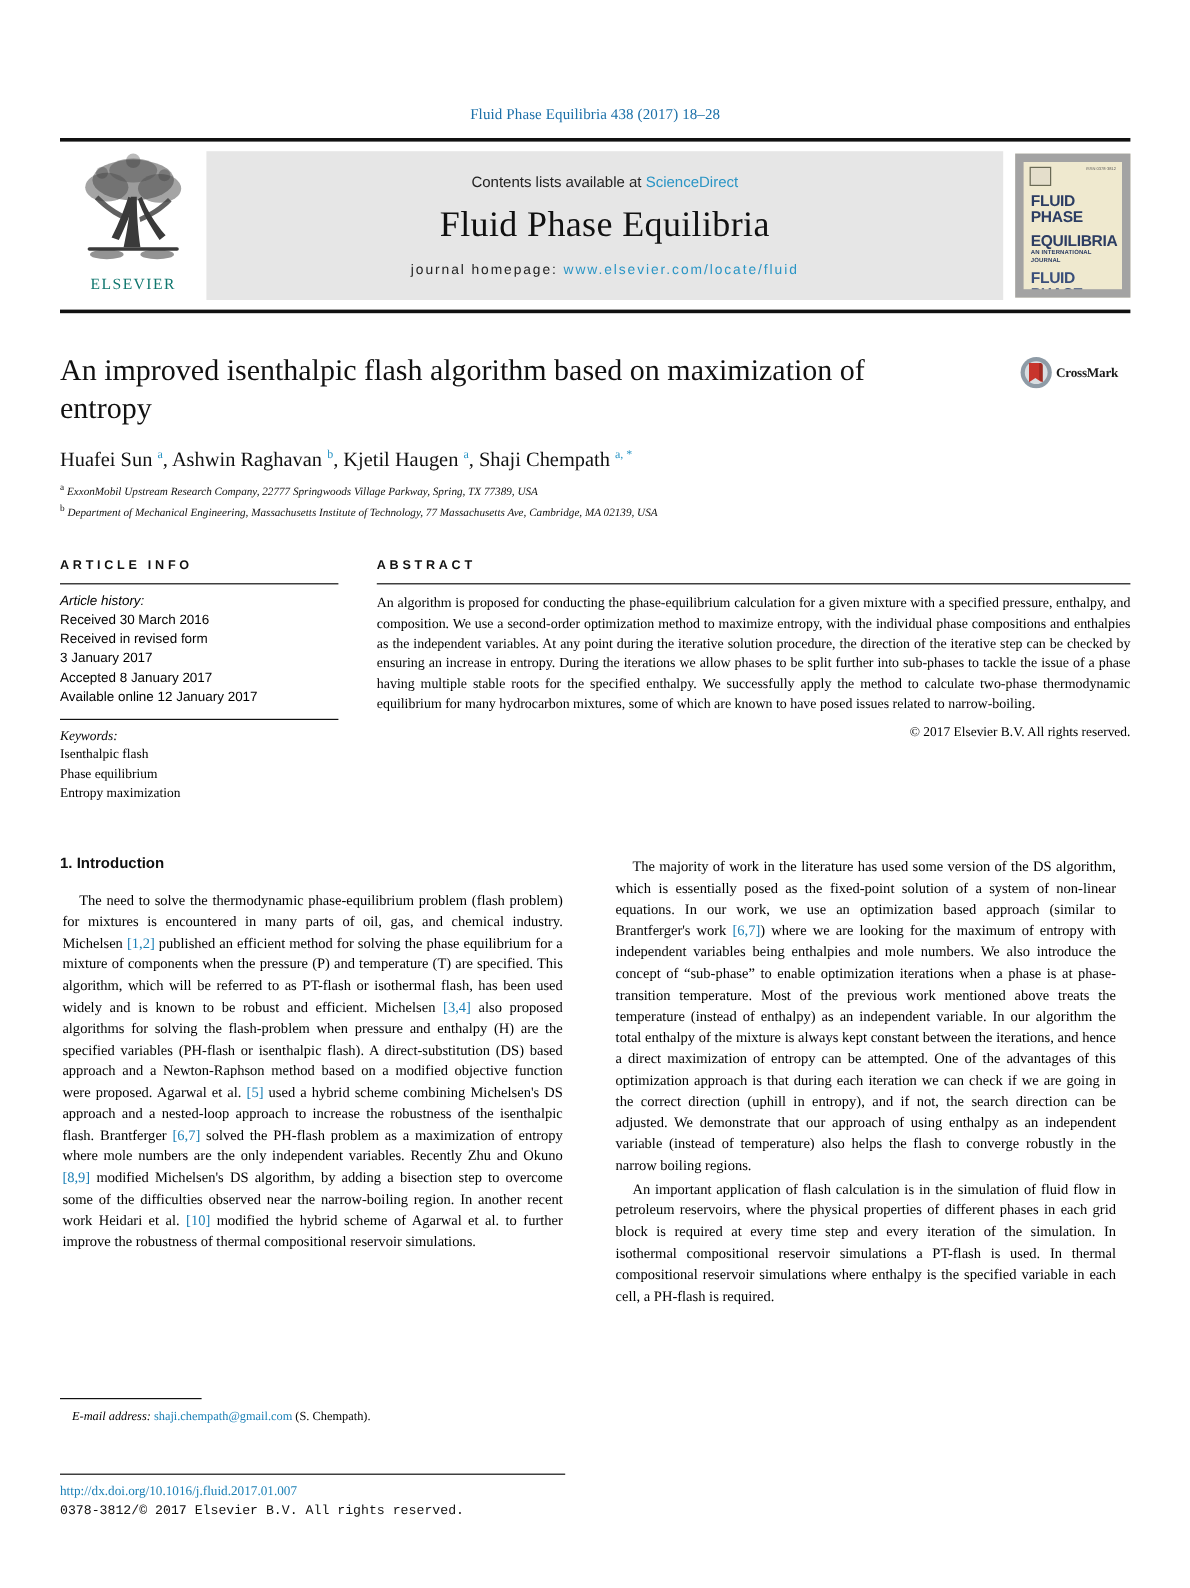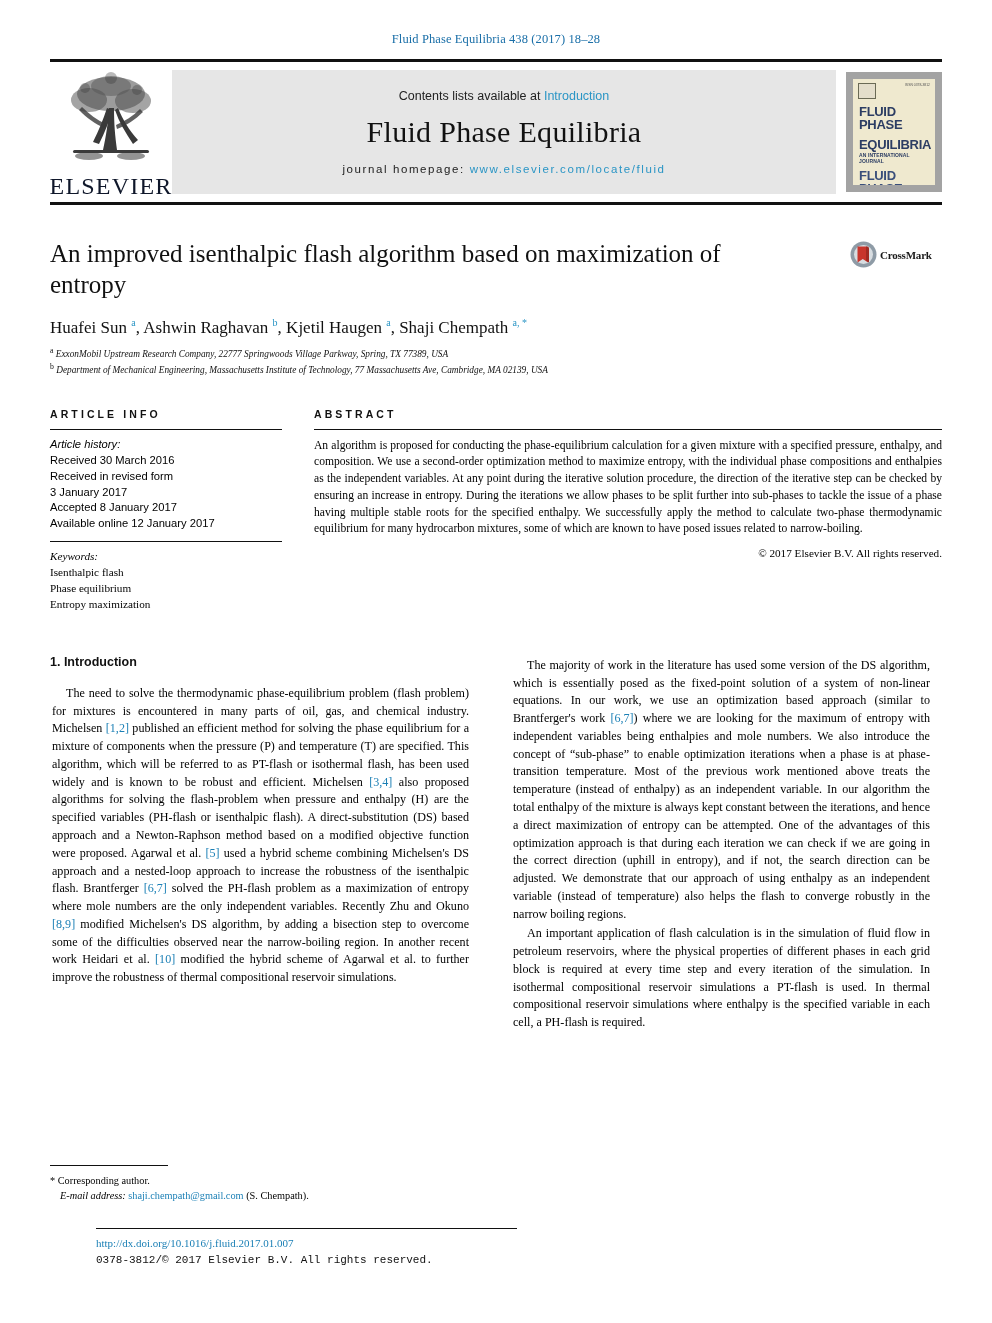--- a/index.html
+++ b/index.html
@@ -22,21 +22,21 @@
     padding: 0;
     box-sizing: border-box;
   }
 
   
   .running-head {
     text-align: center;
     color: #1a6fa8;
     font-size: 12.5px;
     font-family: "Liberation Serif", serif;
-    padding-top: 32px;
+    padding-top: 88px;
     letter-spacing: 0.1px;
   }
 
   
   .masthead {
     margin: 12px 50px 0 50px;
     border-top: 3px solid #111;
     border-bottom: 3px solid #111;
     height: 140px;
     display: flex;
@@ -49,22 +49,22 @@
     display: flex;
     flex-direction: column;
     align-items: center;
     justify-content: flex-start;
     padding-top: 6px;
     box-sizing: border-box;
   }
   .tree-svg { display:block; }
   .elsevier-word {
     font-family: "Liberation Serif", serif;
-    color: #0f172a;
-    font-size: 24px;
+    color: #0f766e;
+    font-size: 13px;
     letter-spacing: 1.2px;
     margin-top: 1px;
     font-weight: 400;
   }
   .banner {
     flex: 1 1 auto;
     background: #e6e6e6;
     margin: 8px 0 8px 0;
     display: flex;
     flex-direction: column;
@@ -284,21 +284,20 @@
     font-family: "Liberation Serif", serif;
     font-size: 10.3px;
     line-height: 1.5;
   }
   .footnote-line .em { font-style: italic; }
   .link { color: #1a7fb5; }
   .doi-block {
     position: absolute;
     left: 50px;
     top: 1228px;
-    margin-left: 46px;
   }
   .doi-rule {
     border-top: 1px solid #111;
     width: 421px;
     margin-bottom: 6px;
   }
   .doi-line {
     font-family: "Liberation Serif", serif;
     font-size: 11px;
     color: #1a7fb5;
@@ -338,21 +337,21 @@
           <circle cx="26" cy="20" r="5" opacity="0.35"></circle>
           <circle cx="78" cy="22" r="5" opacity="0.35"></circle>
           <circle cx="52" cy="10" r="6" opacity="0.35"></circle>
         </g>
       </svg>
       <div class="elsevier-word">ELSEVIER</div>
     </div>
 
     <div class="banner">
       <div class="banner-contents">
-        <span>Contents lists available at </span><span class="sd">Introduction</span>
+        <span>Contents lists available at </span><span class="sd">ScienceDirect</span>
       </div>
       <div class="banner-journal">Fluid Phase Equilibria</div>
       <div class="banner-homepage">
         <span>journal homepage: </span><span class="url">www.elsevier.com/locate/fluid</span>
       </div>
     </div>
 
     <div class="cover-thumb">
       <div class="cover-top">
         <div class="cover-elsevier-mark"></div>
@@ -422,24 +421,20 @@
       <p class="para">The need to solve the thermodynamic phase-equilibrium problem (flash problem) for mixtures is encountered in many parts of oil, gas, and chemical industry. Michelsen <span class="ref">[1,2]</span> published an efficient method for solving the phase equilibrium for a mixture of components when the pressure (P) and temperature (T) are specified. This algorithm, which will be referred to as PT-flash or isothermal flash, has been used widely and is known to be robust and efficient. Michelsen <span class="ref">[3,4]</span> also proposed algorithms for solving the flash-problem when pressure and enthalpy (H) are the specified variables (PH-flash or isenthalpic flash). A direct-substitution (DS) based approach and a Newton-Raphson method based on a modified objective function were proposed. Agarwal et al. <span class="ref">[5]</span> used a hybrid scheme combining Michelsen's DS approach and a nested-loop approach to increase the robustness of the isenthalpic flash. Brantferger <span class="ref">[6,7]</span> solved the PH-flash problem as a maximization of entropy where mole numbers are the only independent variables. Recently Zhu and Okuno <span class="ref">[8,9]</span> modified Michelsen's DS algorithm, by adding a bisection step to overcome some of the difficulties observed near the narrow-boiling region. In another recent work Heidari et al. <span class="ref">[10]</span> modified the hybrid scheme of Agarwal et al. to further improve the robustness of thermal compositional reservoir simulations.</p>
     </div>
     <div class="bcol">
       <p class="para">The majority of work in the literature has used some version of the DS algorithm, which is essentially posed as the fixed-point solution of a system of non-linear equations. In our work, we use an optimization based approach (similar to Brantferger's work <span class="ref">[6,7]</span>) where we are looking for the maximum of entropy with independent variables being enthalpies and mole numbers. We also introduce the concept of “sub-phase” to enable optimization iterations when a phase is at phase-transition temperature. Most of the previous work mentioned above treats the temperature (instead of enthalpy) as an independent variable. In our algorithm the total enthalpy of the mixture is always kept constant between the iterations, and hence a direct maximization of entropy can be attempted. One of the advantages of this optimization approach is that during each iteration we can check if we are going in the correct direction (uphill in entropy), and if not, the search direction can be adjusted. We demonstrate that our approach of using enthalpy as an independent variable (instead of temperature) also helps the flash to converge robustly in the narrow boiling regions.</p>
       <p class="para">An important application of flash calculation is in the simulation of fluid flow in petroleum reservoirs, where the physical properties of different phases in each grid block is required at every time step and every iteration of the simulation. In isothermal compositional reservoir simulations a PT-flash is used. In thermal compositional reservoir simulations where enthalpy is the specified variable in each cell, a PH-flash is required.</p>
     </div>
   </div>
 
   <div class="footnote">
     <div class="footnote-rule"></div>
-    <div class="footnote-line">
-      <span>*</span>
-      <span>Corresponding author.</span>
-    </div>
     <div class="footnote-line" style="text-indent:10px">
       <span class="em">E-mail address:</span>
       <span class="link">shaji.chempath@gmail.com</span>
       <span>(S. Chempath).</span>
     </div>
   </div>
 
   <div class="doi-block">
     <div class="doi-rule"></div>
     <div class="doi-line">http://dx.doi.org/10.1016/j.fluid.2017.01.007</div>

